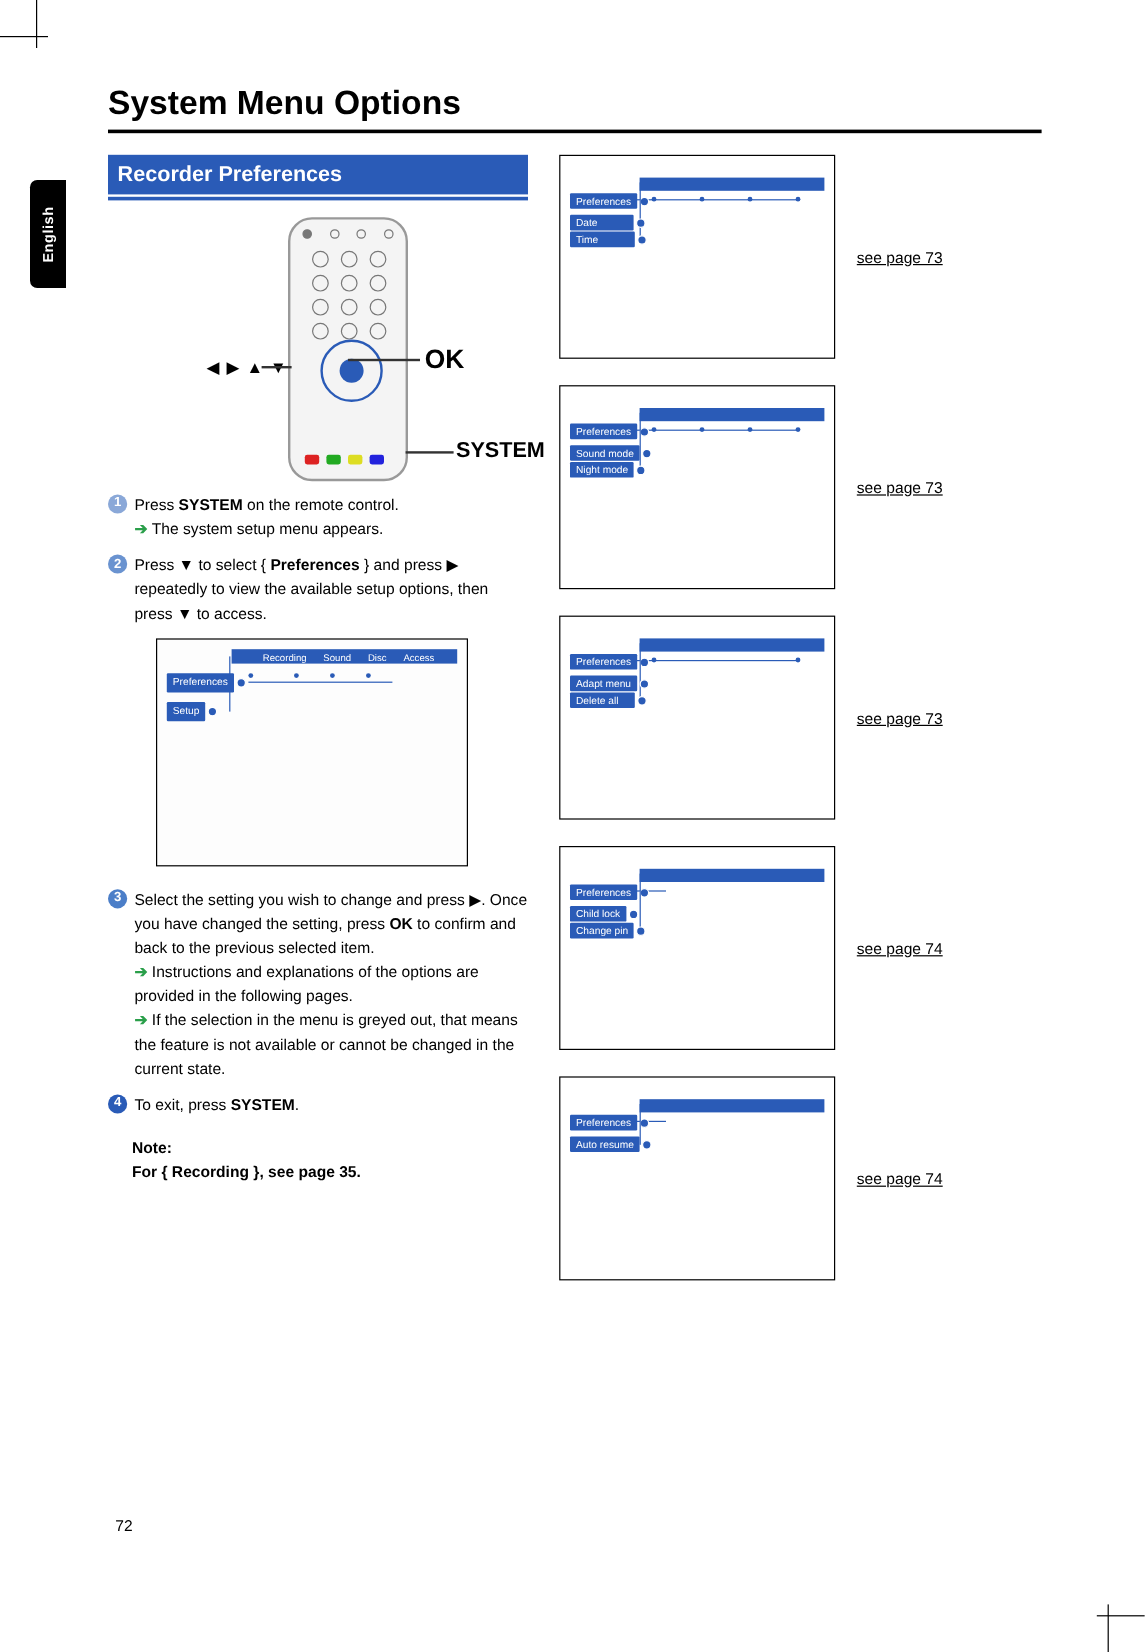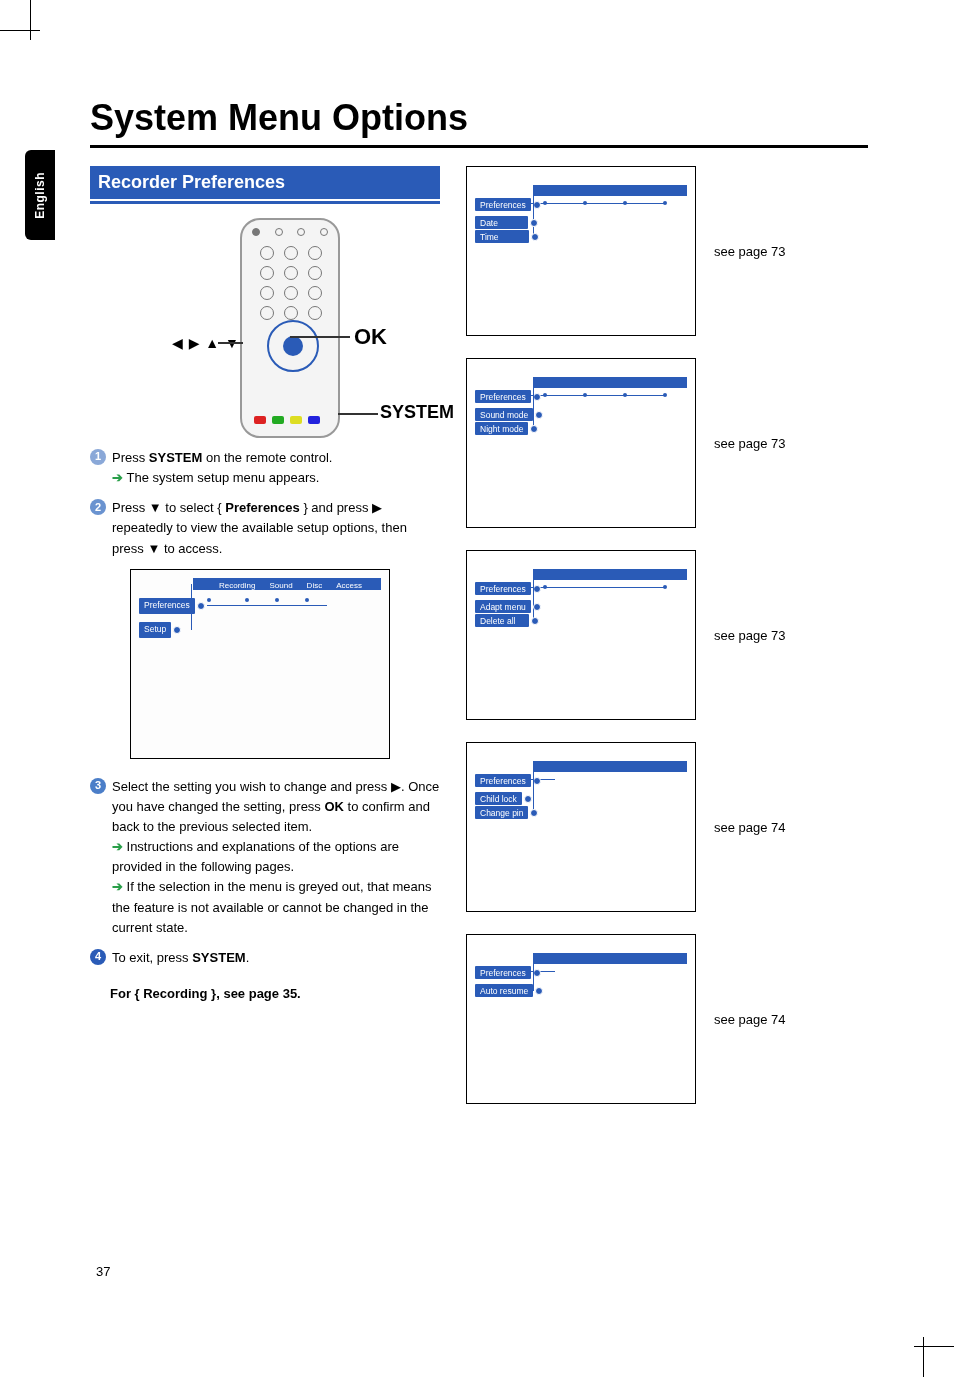--- a/index.html
+++ b/index.html
@@ -4,21 +4,21 @@
 <style>
   * { box-sizing: border-box; margin: 0; padding: 0; }
   html, body { width: 954px; height: 1377px; background: #fff; font-family: Arial, Helvetica, sans-serif; color: #000; }
   .page { position: relative; width: 954px; height: 1377px; }
   .crop-tl-v { position: absolute; left: 30px; top: 0; width: 1px; height: 40px; background: #000; }
   .crop-tl-h { position: absolute; left: 0; top: 30px; width: 40px; height: 1px; background: #000; }
   .crop-br-v { position: absolute; right: 30px; bottom: 0; width: 1px; height: 40px; background: #000; }
   .crop-br-h { position: absolute; right: 0; bottom: 30px; width: 40px; height: 1px; background: #000; }
 
   .content { padding: 70px 86px 40px 90px; }
-  .chapter-title { font-size: 36px; font-weight: bold; margin-bottom: 6px; margin-top: 27px; }
+  .chapter-title { font-size: 28px; font-weight: bold; margin-bottom: 6px; }
   .chapter-rule { height: 3px; background: #000; margin-bottom: 18px; }
 
   .side-tab { position: absolute; left: 25px; top: 150px; width: 30px; height: 90px; background: #000; border-top-left-radius: 6px; border-bottom-left-radius: 6px; display:flex; align-items:center; justify-content:center; }
   .side-tab span { color: #fff; font-size: 12px; font-weight: bold; writing-mode: vertical-rl; transform: rotate(180deg); letter-spacing: 0.5px; }
 
   .columns { display: flex; gap: 26px; }
   .col-left { width: 350px; }
   .col-right { flex: 1; }
 
   .section-head { background: #2a5bb7; color: #fff; font-size: 18px; font-weight: bold; padding: 6px 8px; margin-bottom: 2px; }
@@ -63,21 +63,21 @@
   .ms-top-bar { position:absolute; left:62px; top:8px; right:8px; height:12px; background:#2a5bb7; }
 
   .right-block { display:flex; align-items:center; margin-bottom: 22px; gap: 18px; }
   .right-screenshot { border:1px solid #000; width:230px; height:170px; background:#fff; position:relative; font-size:8.5px; }
   .rs-tabbar { position:absolute; left:66px; top:18px; right:8px; height:11px; background:#2a5bb7; }
   .rs-tab-label { position:absolute; top:18px; color:#fff; font-size:8px; padding:0 3px;margin-top:32px; }
   .rs-pref { position:absolute; top:32px; left:8px; }
   .rs-item { position:absolute; left:8px; }
   .rs-line { position:absolute; background:#2a5bb7; height:1px; }
   .rs-dot { width:4px;height:4px;border-radius:50%;background:#2a5bb7; display:inline-block; margin:0 6px;}
-  .see-page { font-size:13px; }
+  .see-page { font-size:13px;text-decoration:underline; }
 
   .page-num { position:absolute; bottom: 98px; left: 96px; font-size:13px; }
   .footer { position:absolute; bottom: 30px; left: 82px; right: 82px; display:flex; justify-content:space-between; font-size:10px; color:#333; }
 
   .note-block { margin-top: 16px; margin-left: 20px; font-size: 13px; }
 </style>
 </head>
 <body>
 
 <div class="page">
@@ -193,20 +193,21 @@
           </div>
 
           <div class="step">
             <span class="num-badge b4">4</span>
             <div class="step-body">
               <span>To exit, press </span><span class="bold">SYSTEM</span><span>.</span>
             </div>
           </div>
 
           <div class="note-block">
+            <div class="bold">Note:</div>
             <div class="bold">For { Recording }, see page 35.</div>
           </div>
         </div>
       </div>
 
       <div class="col-right">
 
         <div class="right-block">
           <div class="right-screenshot">
             <div class="rs-tabbar"></div>
@@ -278,14 +279,14 @@
             <div class="ms-vline" style="left:66px; top:22px; height:34px;"></div>
             <div class="rs-item" style="top:50px;"><span class="ms-pill">Auto resume</span><span class="ms-node" style="display:inline-block;vertical-align:middle;"></span></div>
           </div>
           <span class="see-page">see page 74</span>
         </div>
 
       </div>
     </div>
   </div>
 
-  <div class="page-num">37</div>
+  <div class="page-num">72</div>
 </div>
 
 </body></html>

